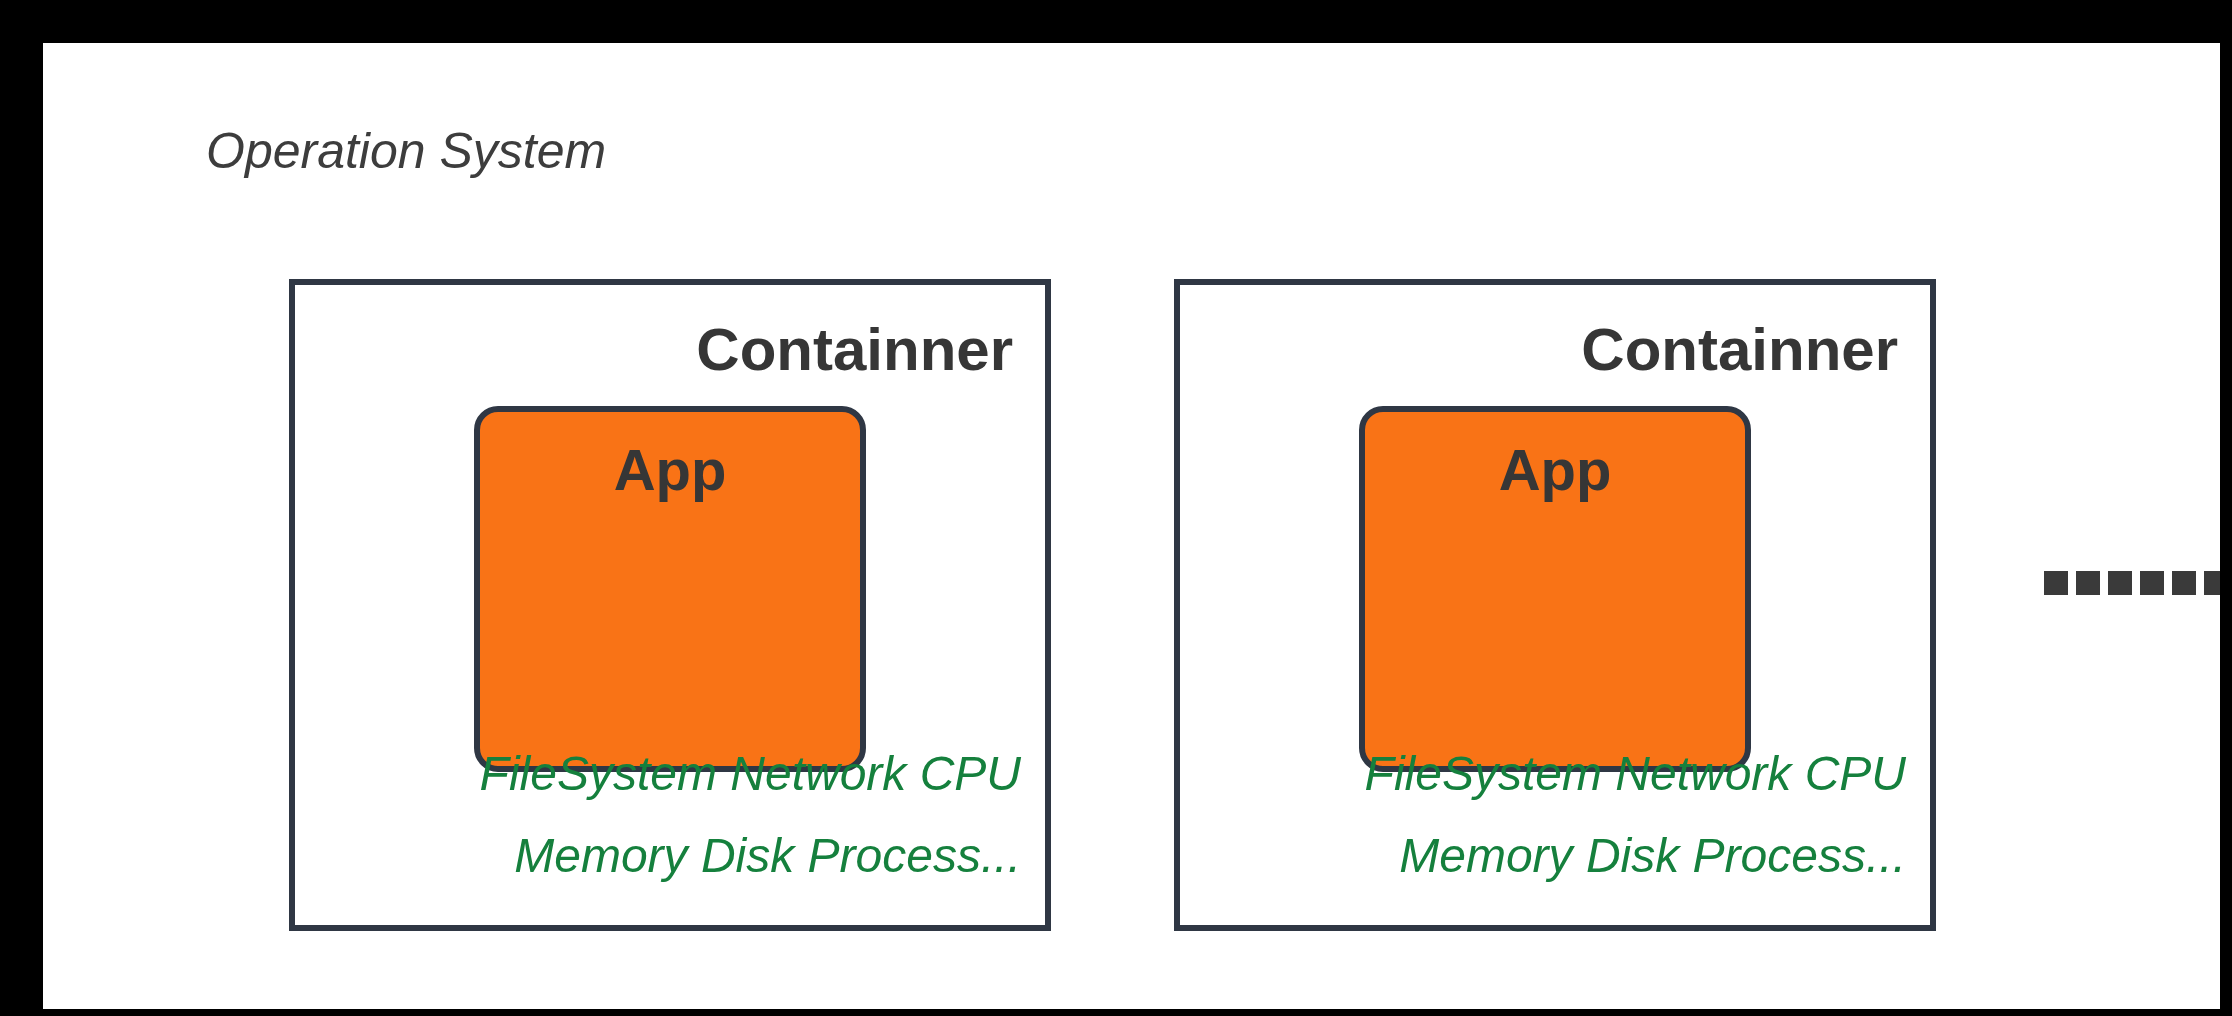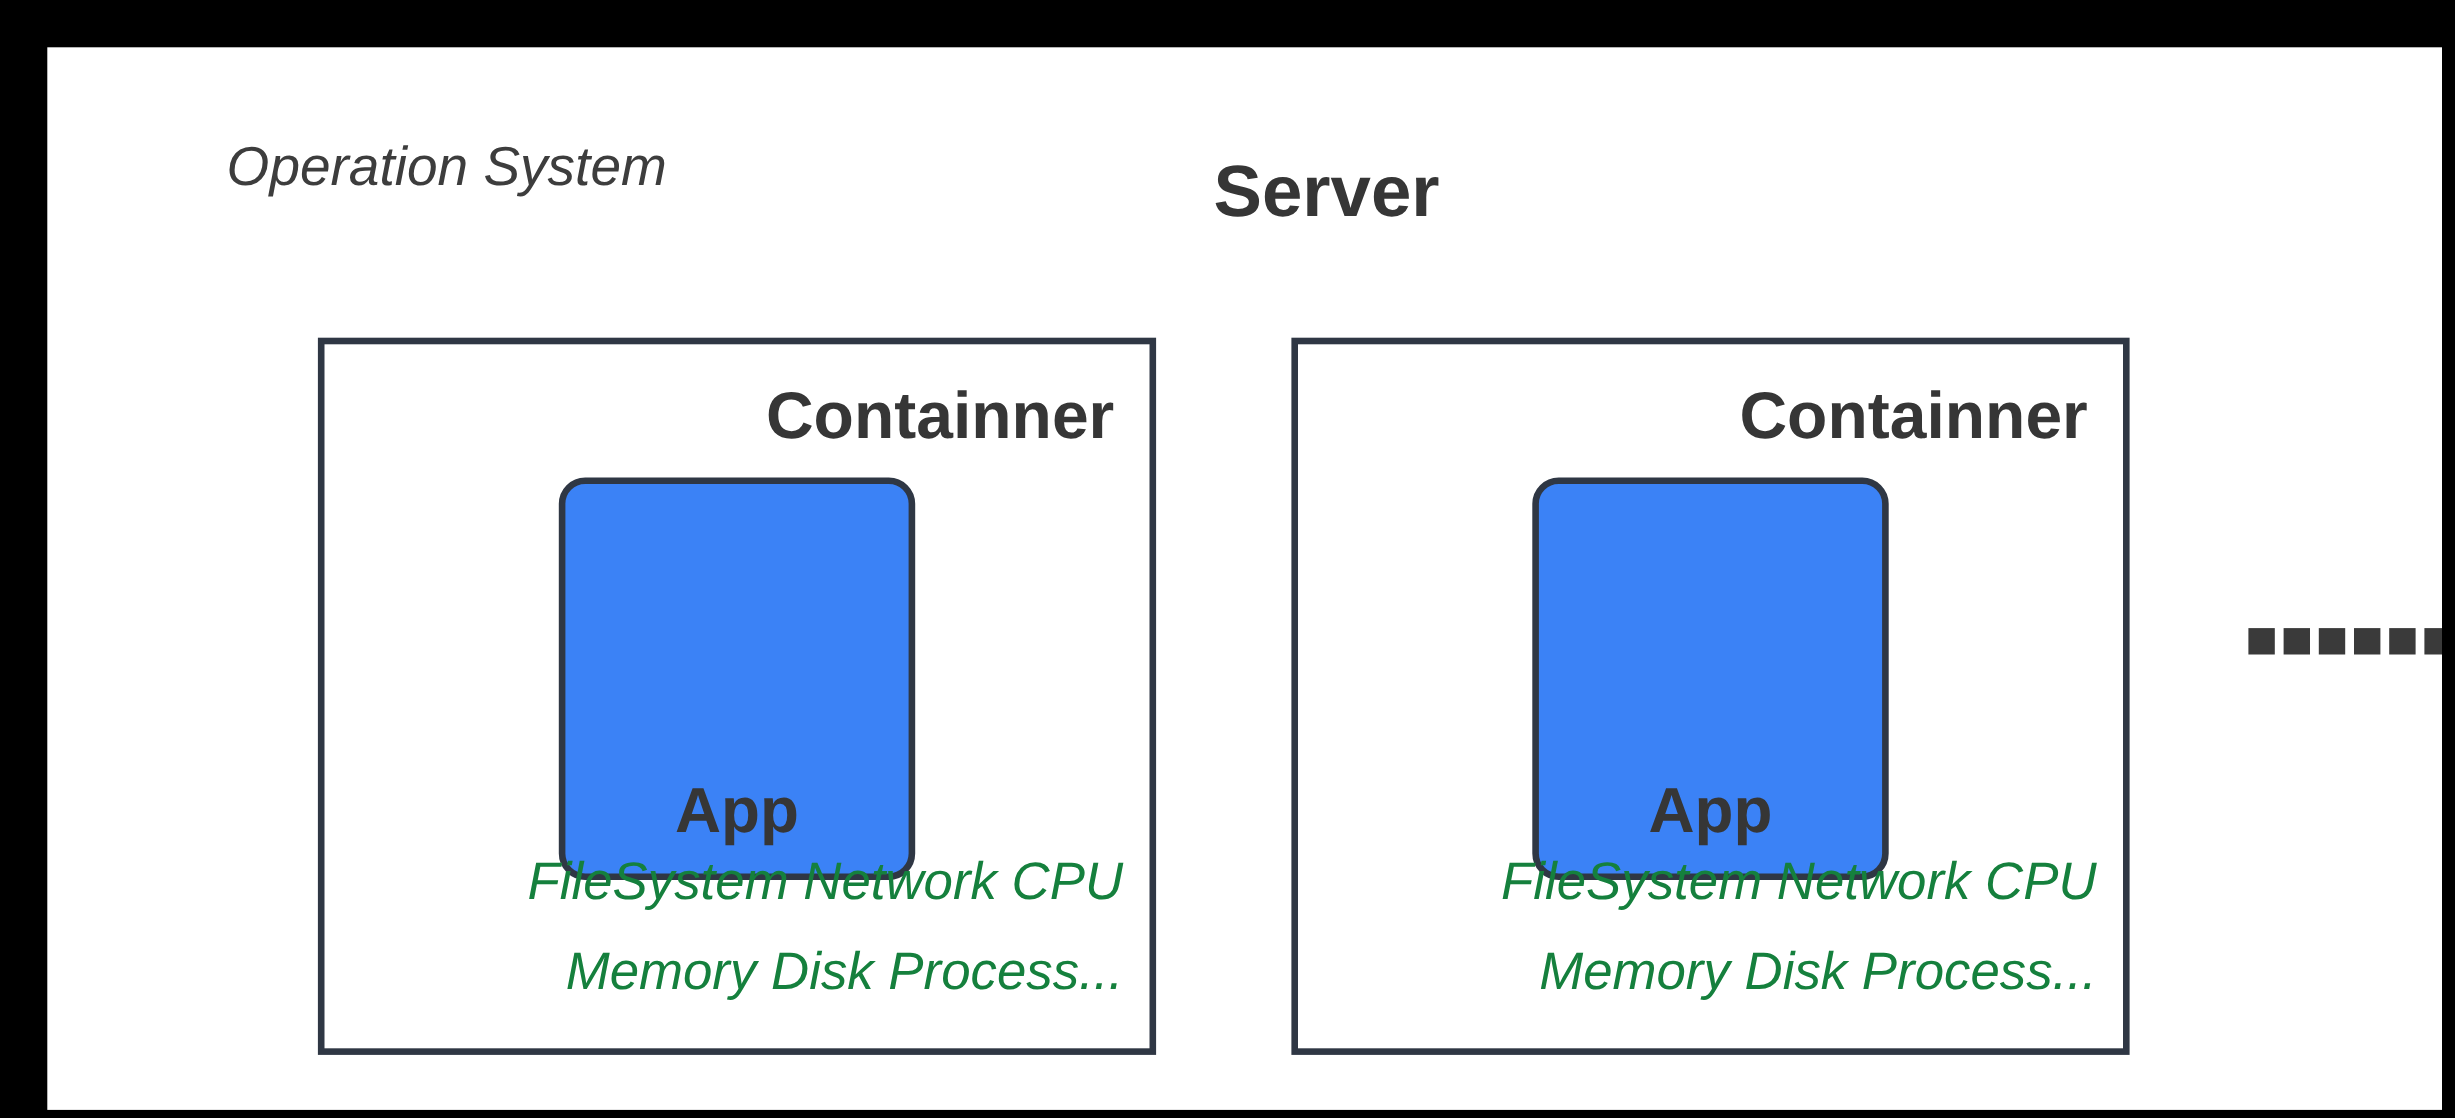--- a/index.html
+++ b/index.html
@@ -42,46 +42,45 @@
     white-space: nowrap;
   }
 
   .container-box {
     position: absolute;
     top: 255px;
     width: 762px;
     height: 652px;
     border: 6px solid #2f3744;
     background: #ffffff;
-    margin-top: 28px;
   }
   .container-1 { left: 265px; }
   .container-2 { left: 1150px; }
 
   .container-title {
     position: absolute;
     top: 18px; right: 20px;
     font-size: 60px;
     font-weight: bold;
     color: #363636;
     white-space: nowrap;
   }
 
   .app-box {
     position: absolute;
     left: 50%;
     transform: translateX(-50%);
     top: 121px;
-    width: 324px;
+    width: 392px;
     height: 366px;
     border: 6px solid #2f3744;
     border-radius: 24px;
-    background: #3b82f6;
+    background: #f97316;
     display: flex;
-    align-items: flex-end;
+    align-items: flex-start;
     justify-content: center;
   }
 
   .app-label {
     font-size: 58px;
     font-weight: bold;
     color: #363636;
   }
 
   .resources {
@@ -109,21 +108,20 @@
   }
 </style>
 </head>
 <body>
 
 <div class="page">
   <div class="canvas"></div>
 
   <div class="os-label">Operation System</div>
 
-  <div class="server-title">Server</div>
 
   <div class="container-box container-1">
     <div class="container-title">Containner</div>
     <div class="app-box">
       <span class="app-label">App</span>
     </div>
     <div class="resources">
       <div>FileSystem Network CPU</div>
       <div>Memory Disk Process...</div>
     </div>

